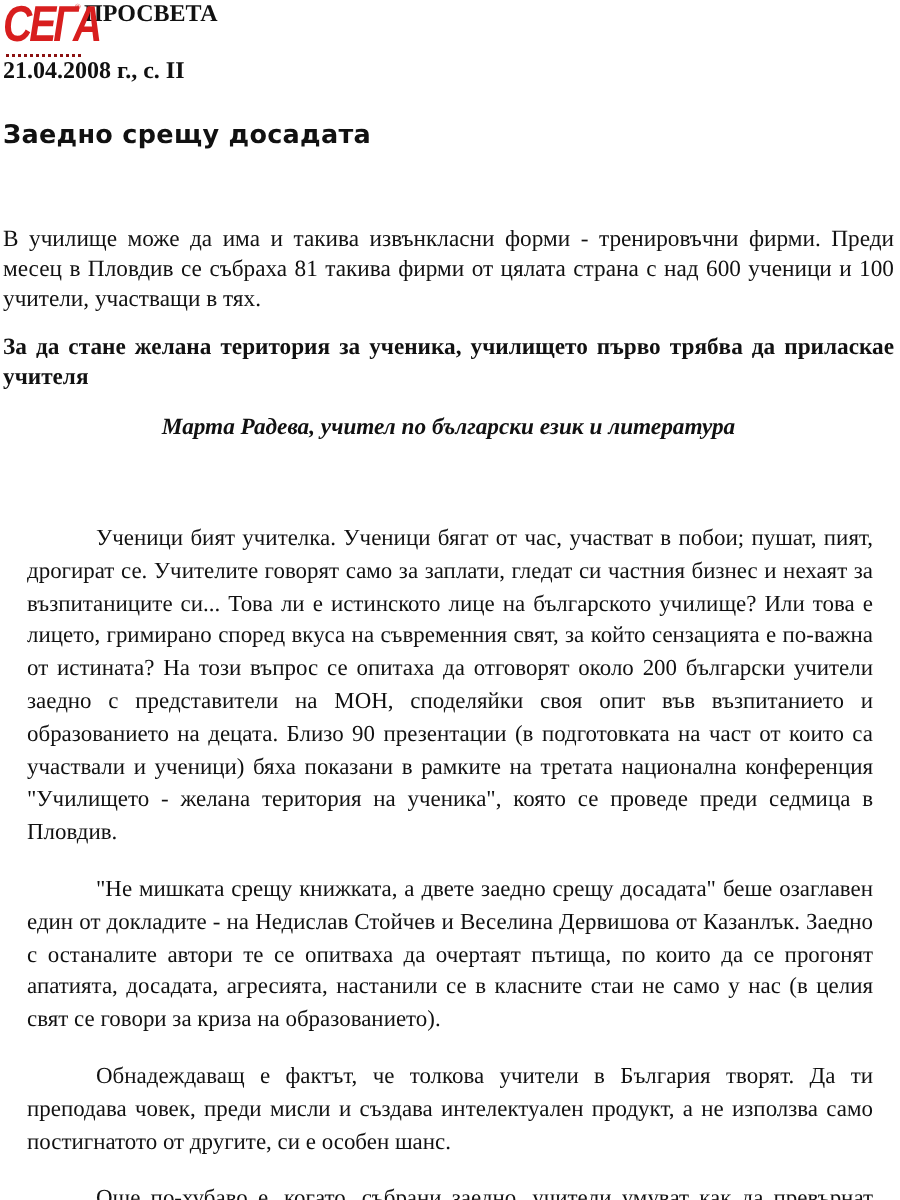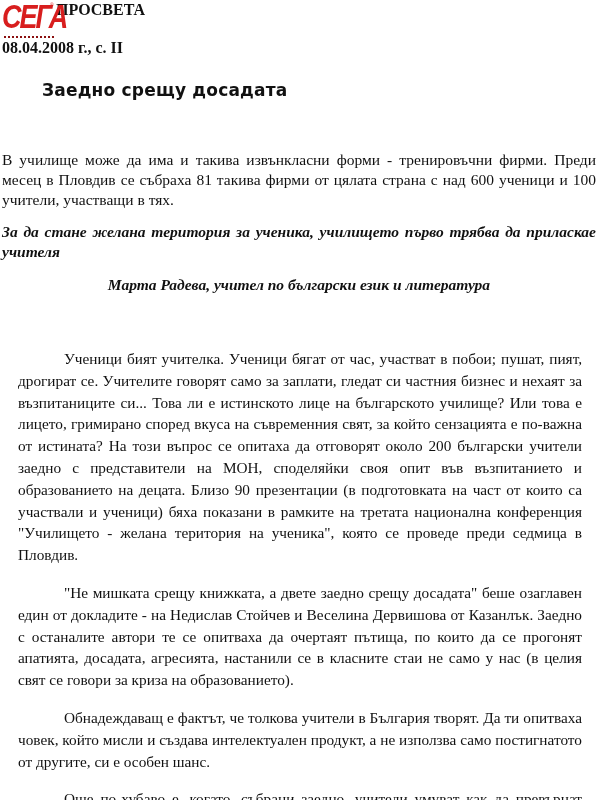--- a/index.html
+++ b/index.html
@@ -81,38 +81,36 @@
       margin-top: 0px;
     }
     .title {
       position: absolute;
       left: 2px;
       top: 80px;
       font-weight: bold;
       font-size: 17px;
       font-family: "DejaVu Sans", "Liberation Sans", sans-serif;
       letter-spacing: 0.2px;
-      margin-left: 40px;
     }
     .lead {
       position: absolute;
       left: 2px;
       top: 150px;
       width: 594px;
       font-size: 15.5px;
       line-height: 20px;
       text-align: justify;
       text-align-last: left;
     }
     .subtitle {
       position: absolute;
       left: 2px;
       top: 222px;
       width: 594px;
-      font-style: italic;
       font-weight: bold;
       font-size: 15.5px;
       line-height: 20px;
       text-align: justify;
       text-align-last: left;
     }
     .byline {
       position: absolute;
       left: 2px;
       top: 275px;
@@ -145,31 +143,31 @@
 
   <div class="header">
     <div class="logo-row">
       <div class="logo">
         <span class="logo-text">СЕГА</span>
         <span class="logo-reg">®</span>
         <span class="logo-underline"></span>
       </div>
       <span class="section-name">ПРОСВЕТА</span>
     </div>
-    <div class="dateline">08.04.2008 г., с. II</div>
+    <div class="dateline">21.04.2008 г., с. II</div>
   </div>
 
   <div class="title">Заедно срещу досадата</div>
 
   <div class="lead">В училище може да има и такива извънкласни форми - тренировъчни фирми. Преди месец в Пловдив се събраха 81 такива фирми от цялата страна с над 600 ученици и 100 учители, участващи в тях.</div>
 
   <div class="subtitle">За да стане желана територия за ученика, училището първо трябва да приласкае учителя</div>
 
   <div class="byline">Марта Радева, учител по български език и литература</div>
 
   <div class="body-text">
     <p>Ученици бият учителка. Ученици бягат от час, участват в побои; пушат, пият, дрогират се. Учителите говорят само за заплати, гледат си частния бизнес и нехаят за възпитаниците си... Това ли е истинското лице на българското училище? Или това е лицето, гримирано според вкуса на съвременния свят, за който сензацията е по-важна от истината? На този въпрос се опитаха да отговорят около 200 български учители заедно с представители на МОН, споделяйки своя опит във възпитанието и образованието на децата. Близо 90 презентации (в подготовката на част от които са участвали и ученици) бяха показани в рамките на третата национална конференция "Училището - желана територия на ученика", която се проведе преди седмица в Пловдив.</p>
     <p>"Не мишката срещу книжката, а двете заедно срещу досадата" беше озаглавен един от докладите - на Недислав Стойчев и Веселина Дервишова от Казанлък. Заедно с останалите автори те се опитваха да очертаят пътища, по които да се прогонят апатията, досадата, агресията, настанили се в класните стаи не само у нас (в целия свят се говори за криза на образованието).</p>
-    <p>Обнадеждаващ е фактът, че толкова учители в България творят. Да ти опитваха човек, който мисли и създава интелектуален продукт, а не използва само постигнатото от другите, си е особен шанс.</p>
+    <p>Обнадеждаващ е фактът, че толкова учители в България творят. Да ти преподава човек, преди мисли и създава интелектуален продукт, а не използва само постигнатото от другите, си е особен шанс.</p>
     <p>Още по-хубаво е, когато, събрани заедно, учители умуват как да превърнат агресивната енергия у учениците в съзидателна. Може би най-добрите презентации, показани в Пловдив, бяха мотивирани от убеждението, че в основата на агресивното поведение е неосъзнатото желание да бъдеш забелязан. Особено успешни сред представените</p>
   </div>
 
 </div>
 
 </body></html>

